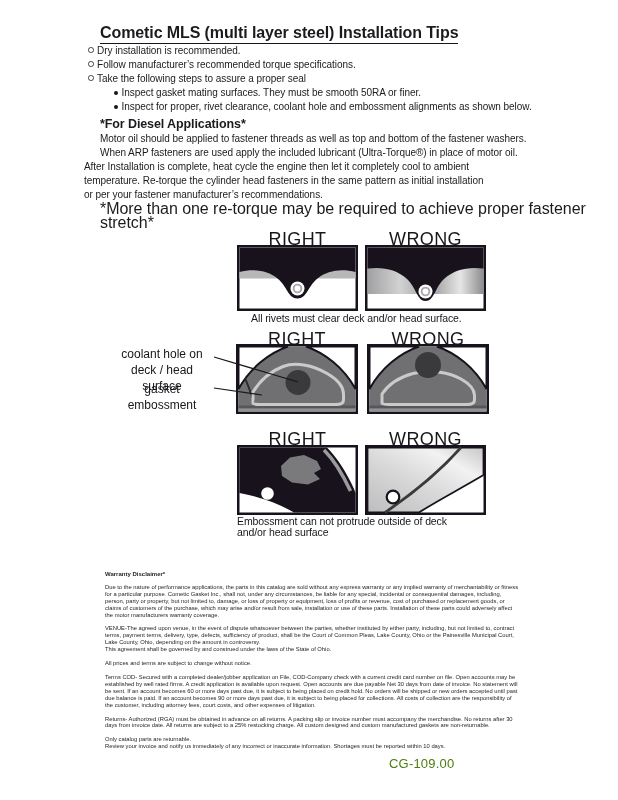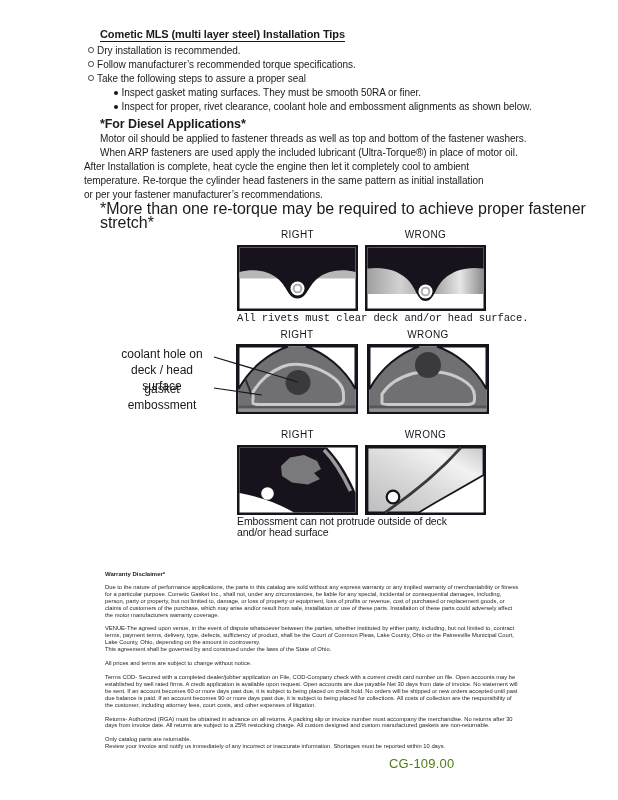--- a/index.html
+++ b/index.html
@@ -2,32 +2,32 @@
 <html><head>
 <meta charset="utf-8">
 <style>
   html,body{margin:0;padding:0;background:#fff;}
   #page{
     position:relative;width:618px;height:800px;background:#ffffff;
     font-family:"Liberation Sans",sans-serif;color:#1b1b1f;overflow:hidden;
   }
   .abs{position:absolute;}
   .title{
-    font-size:11px;font-weight:bold;letter-spacing:-0.1px;
+    font-size:16px;font-weight:bold;letter-spacing:-0.1px;
     border-bottom:1.6px solid #15151a;padding-bottom:1px;display:inline-block;
   }
   .body-txt{font-size:16px;letter-spacing:-0.05px;line-height:14px;}
   .tip-row{display:flex;align-items:baseline;height:14px;font-size:10px;letter-spacing:-0.05px;}
   .ring{width:3.6px;height:3.6px;border:1px solid #43434a;border-radius:50%;
         display:inline-block;flex:0 0 auto;margin-right:3.5px;position:relative;top:-1.5px;}
   .dot{width:4px;height:4px;background:#17171c;border-radius:50%;
        display:inline-block;flex:0 0 auto;margin-right:3.5px;position:relative;top:-1.5px;}
   .h2{font-size:12.5px;font-weight:bold;letter-spacing:-0.1px;}
   .para{font-size:10px;line-height:14px;letter-spacing:-0.05px;white-space:pre-line;width:460px;}
-  .figlabel{font-size:10px;letter-spacing:0.4px;text-align:center;color:#17171c;}
+  .figlabel{font-size:18px;letter-spacing:0.4px;text-align:center;color:#17171c;}
   .caption{font-size:10.5px;letter-spacing:-0.1px;color:#17171c;white-space:pre-line;line-height:10.5px;}
   .sidelabel{font-size:12px;line-height:16px;text-align:center;white-space:pre-line;color:#17171c;}
   .legal{width:414px;font-size:5.8px;line-height:6.9px;color:#26262a;}
   .legal-h{font-size:6px;font-weight:bold;margin:0;}
   .legal p{margin:7px 0 0 0;}
   .legal p.mt6{margin-top:6px;}
   .legal p.mt0{margin-top:0;}
   .code{font-size:13px;color:#4d7c0f;letter-spacing:0.2px;}
   svg{display:block;}
 </style>
@@ -98,21 +98,21 @@
         </linearGradient>
       </defs>
       <rect x="1.25" y="1.25" width="118.5" height="63.5" fill="#ffffff" stroke="#18121d" stroke-width="2.5"></rect>
       <path d="M2.5,2.5 H118.5 V49 H2.5 Z" fill="url(#f1w)"></path>
       <path d="M2.5,2.5 H118.5 V23.5 C103,21.5 89.5,24.5 79.5,33.5 C69.5,42.5 69.5,56 60.5,56 C52,56 51.5,42.5 41.5,33.5 C31.5,24.5 18,21.5 2.5,23.5 Z" fill="#18121d"></path>
       <circle cx="60.5" cy="46.5" r="7" fill="#ffffff"></circle>
       <circle cx="60.5" cy="46.5" r="4.8" fill="#a9a9ab"></circle>
       <circle cx="60.5" cy="46.5" r="2.9" fill="#ffffff"></circle>
     </svg>
   </div>
-  <div class="abs caption" style="left:237px;top:313px;font-family:Liberation Mono, monospace;">All rivets must clear deck and/or head surface.</div>
+  <div class="abs caption" style="left:251px;top:313px;">All rivets must clear deck and/or head surface.</div>
 
   <div class="abs figlabel" style="left:236px;top:329px;width:122px;">RIGHT</div>
   <div class="abs figlabel" style="left:367px;top:329px;width:122px;">WRONG</div>
 
   <div class="abs sidelabel" style="left:112px;top:346px;width:100px;">coolant hole on
 deck / head surface</div>
   <div class="abs sidelabel" style="left:112px;top:381px;width:100px;">gasket embossment</div>
 
   <div class="abs" style="left:236px;top:344px;">
     <svg width="122" height="70" viewBox="0 0 122 70">

